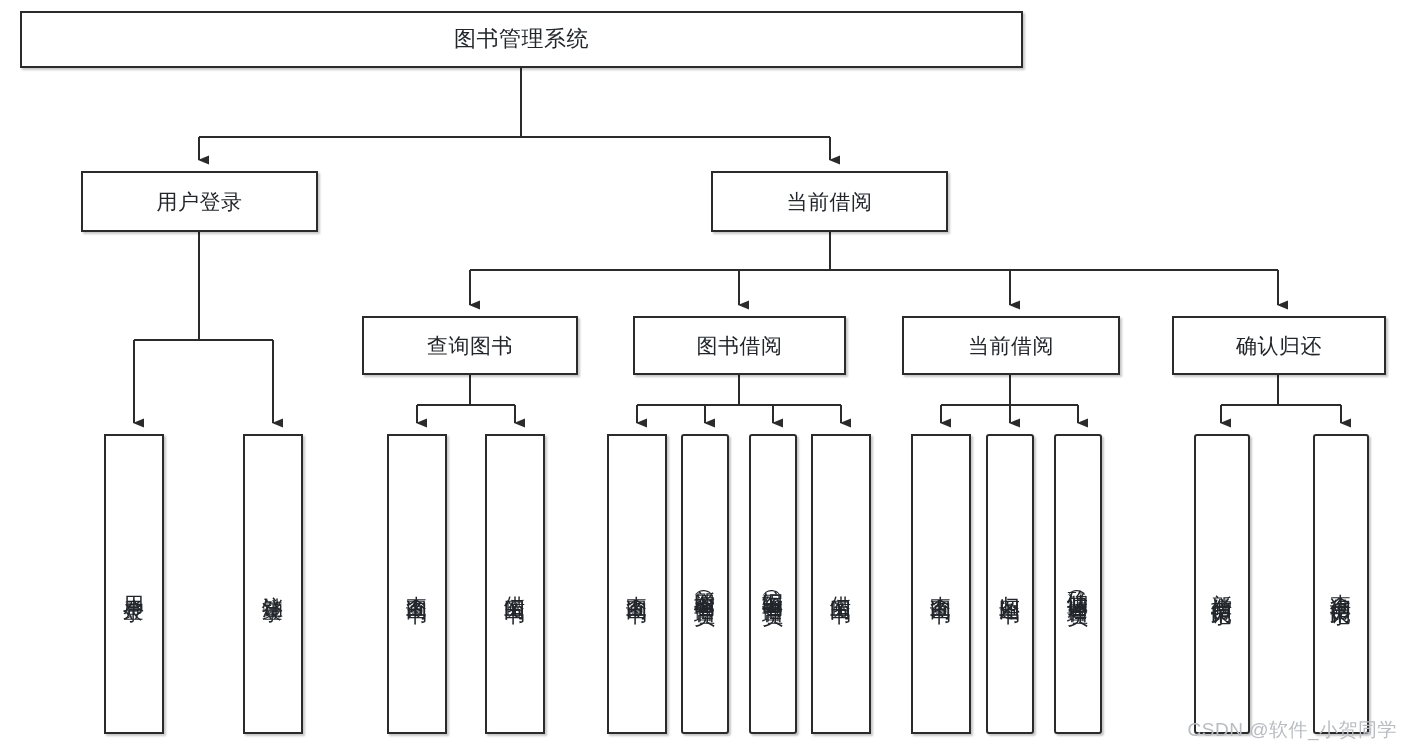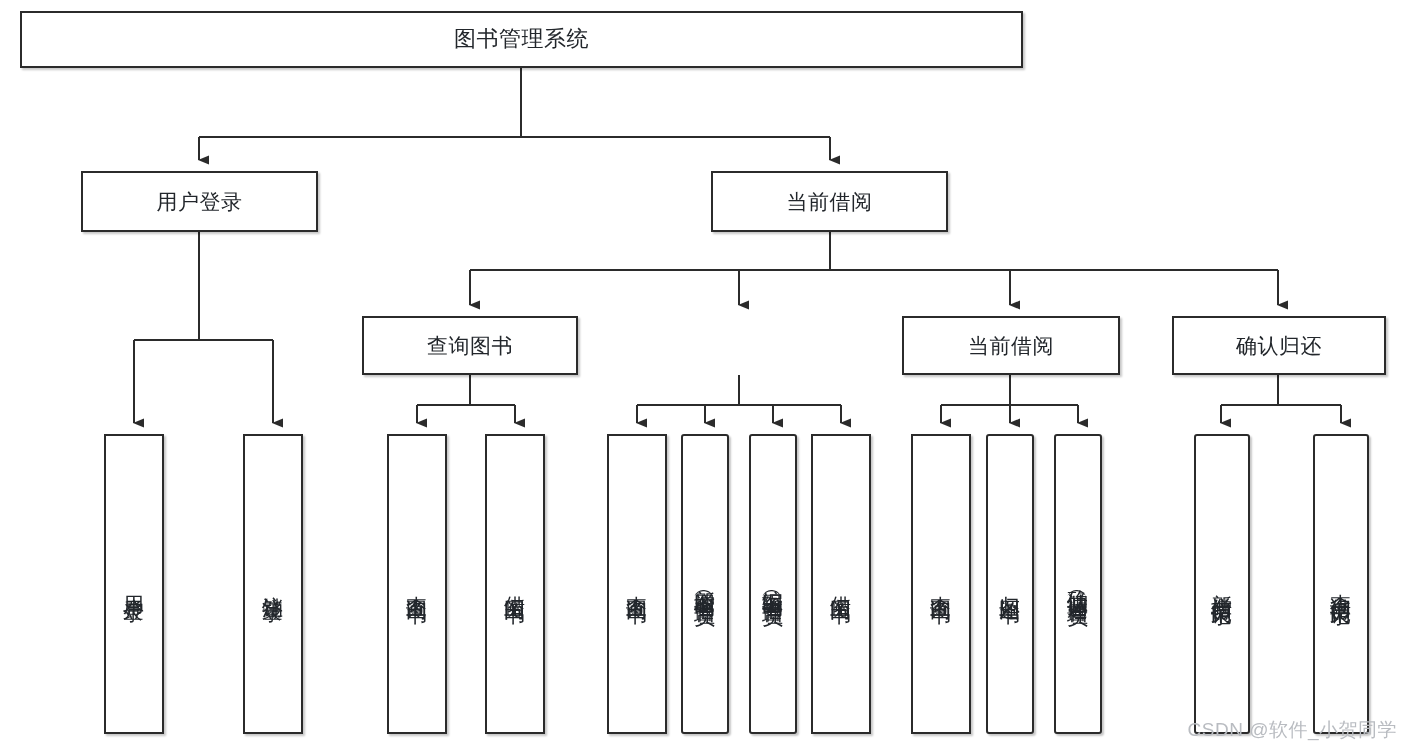--- a/index.html
+++ b/index.html
@@ -134,20 +134,23 @@
   <div class="node-box" style="left:81px; top:171px; width:237px; height:61px;">
     <span class="node-label">用户登录</span>
   </div>
   <div class="node-box" style="left:711px; top:171px; width:237px; height:61px;">
     <span class="node-label">当前借阅</span>
   </div>
 
   <div class="node-box" style="left:362px; top:316px; width:216px; height:59px;">
     <span class="node-label">查询图书</span>
   </div>
+  <div class="node-box" style="left:633px; top:316px; width:213px; height:59px;">
+    <span class="node-label">图书借阅</span>
+  </div>
   <div class="node-box" style="left:902px; top:316px; width:218px; height:59px;">
     <span class="node-label">当前借阅</span>
   </div>
   <div class="node-box" style="left:1172px; top:316px; width:214px; height:59px;">
     <span class="node-label">确认归还</span>
   </div>
 
   <div class="node-box vertical" style="left:104px; top:434px; width:60px; height:300px;">
     <span class="node-label">用户登录</span>
   </div>

